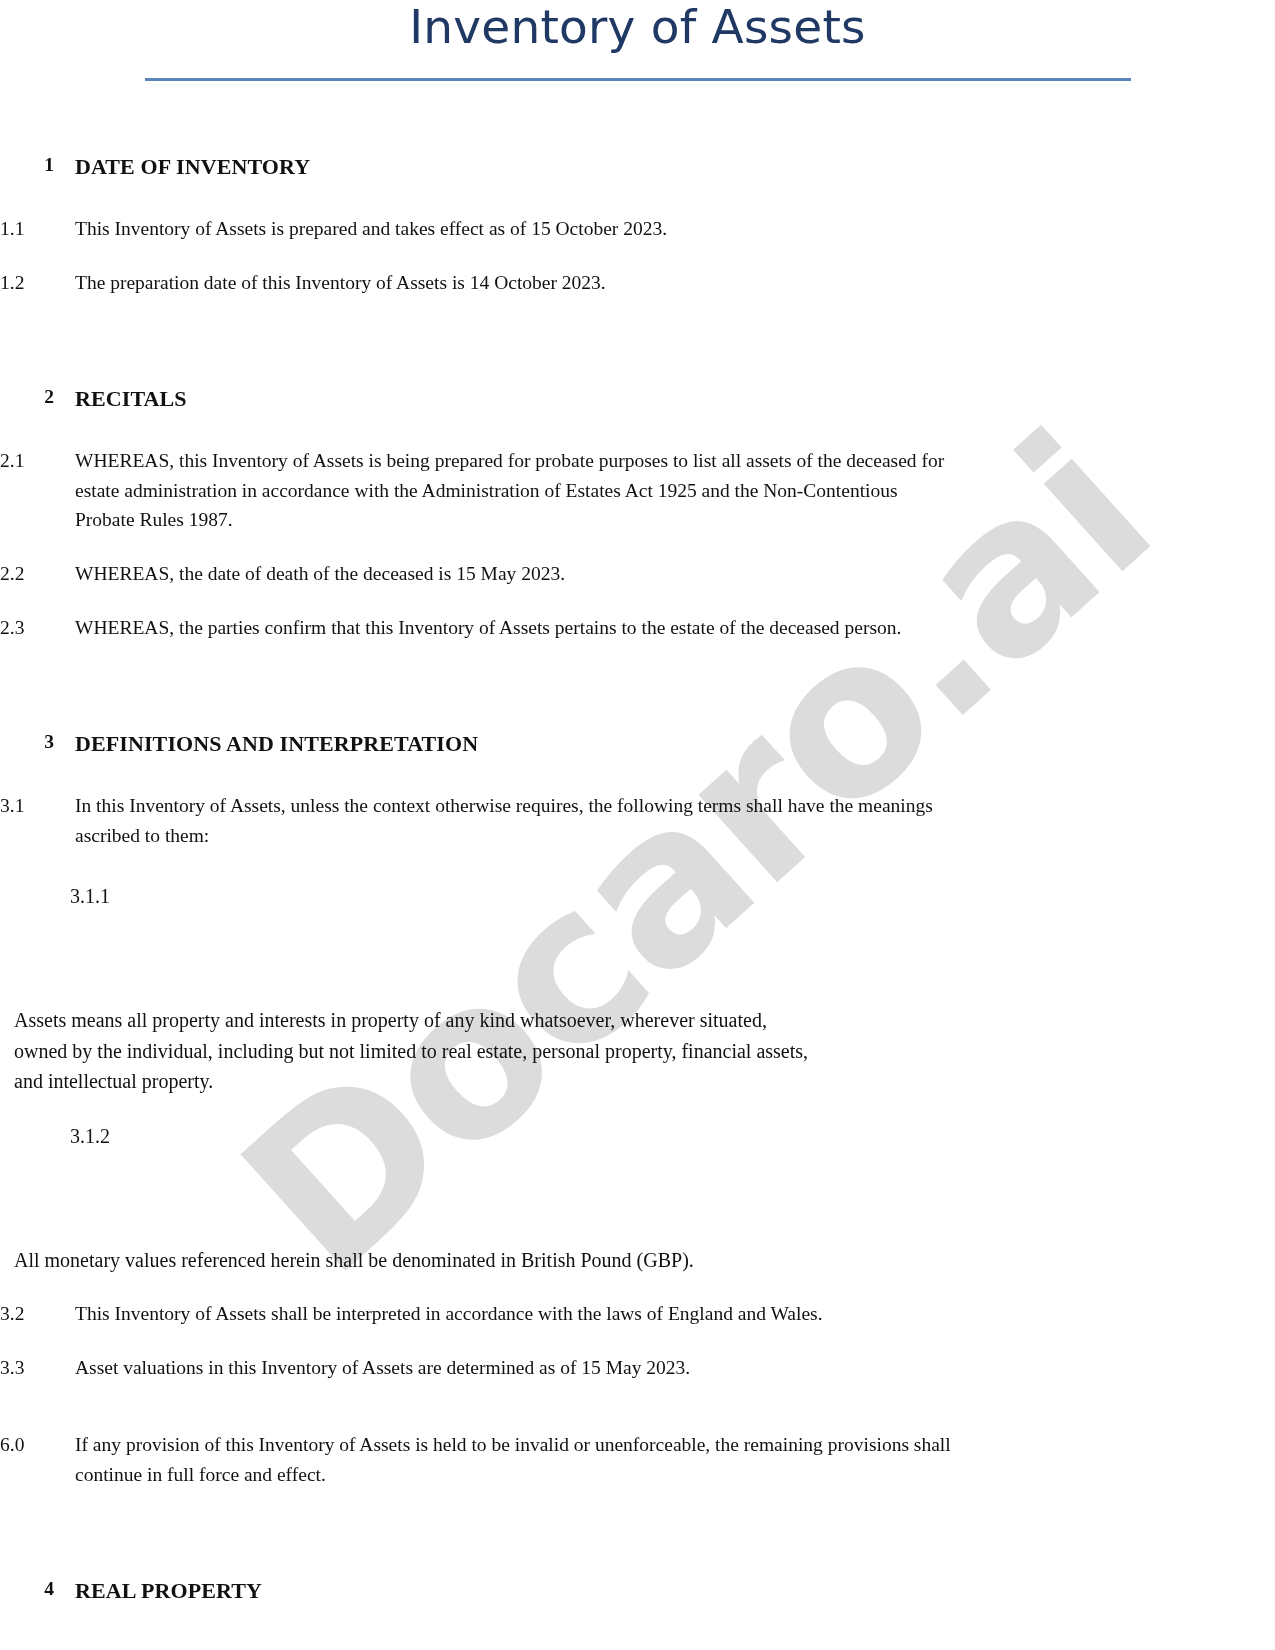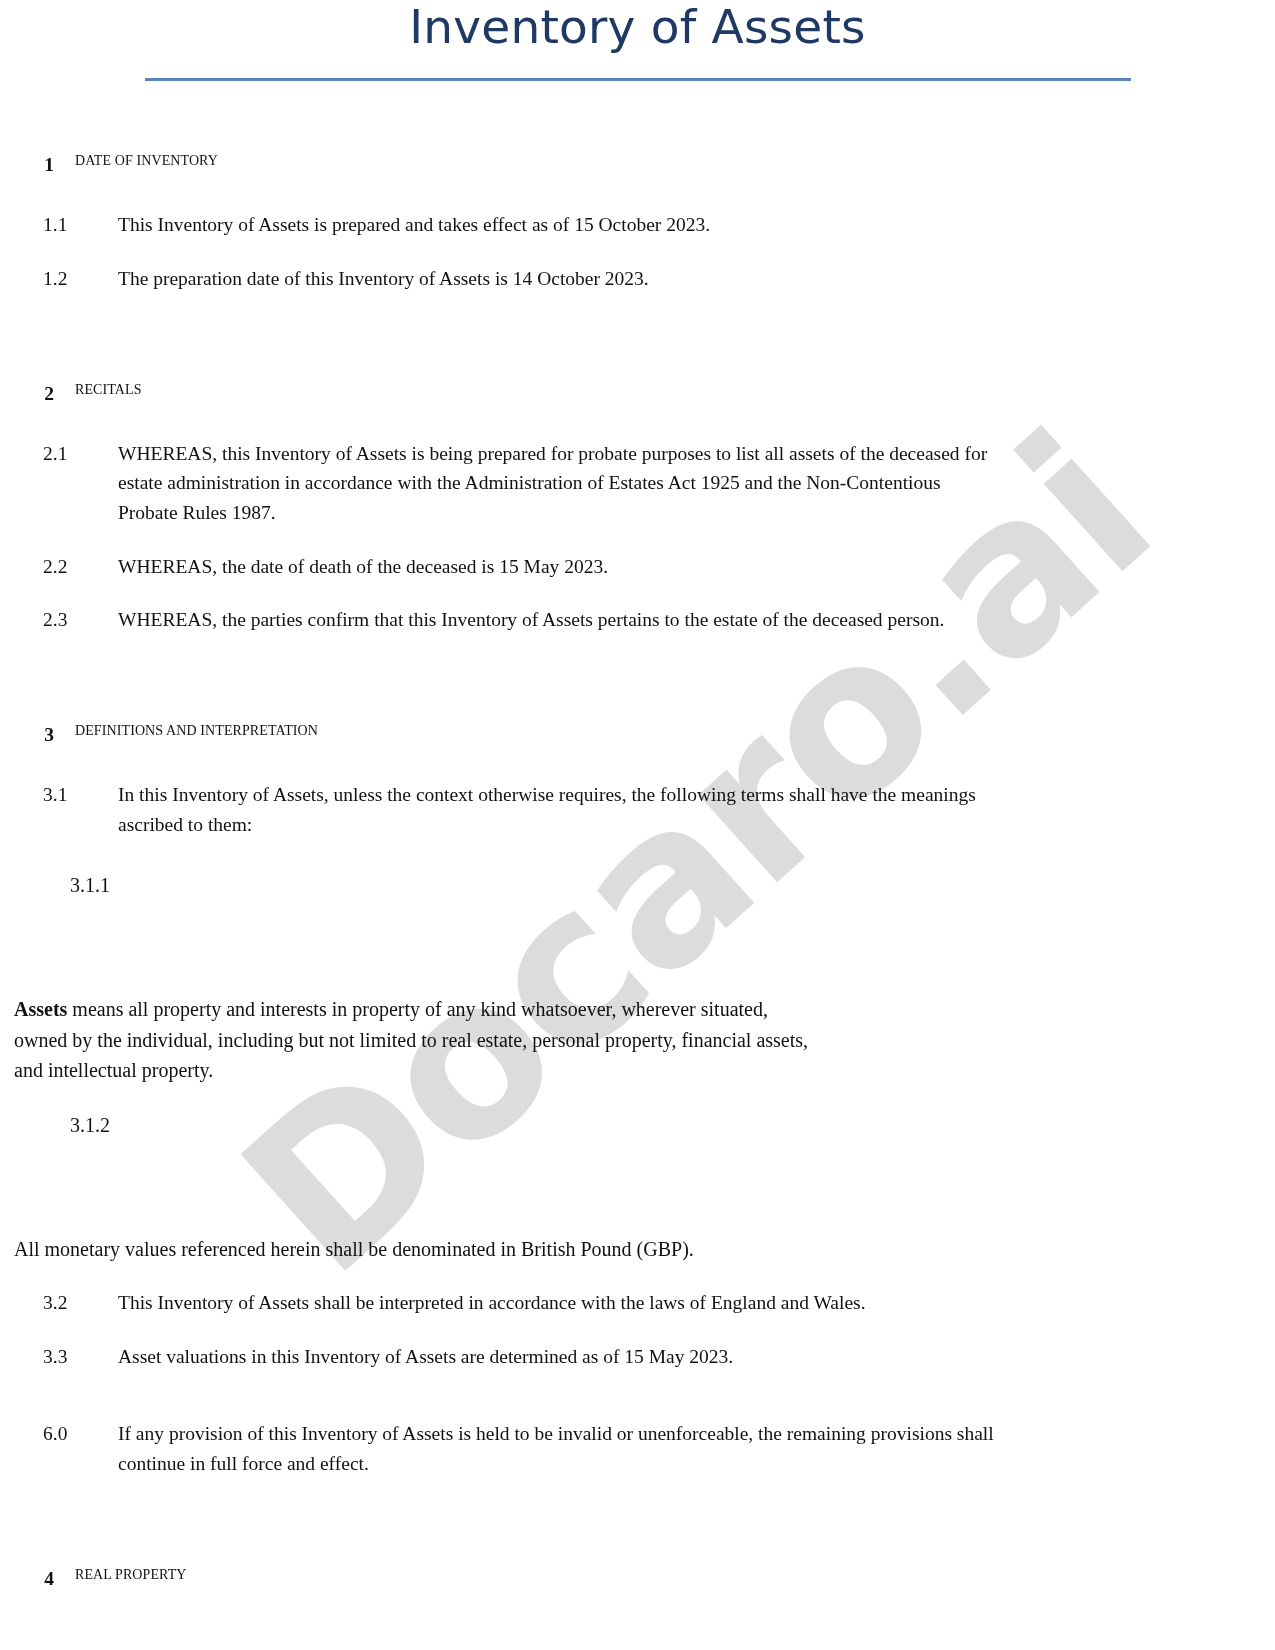--- a/index.html
+++ b/index.html
@@ -81,32 +81,31 @@
     flex: 0 0 54px;
     text-align: right;
     padding-right: 0;
     box-sizing: border-box;
     font-weight: 700;
     font-size: 19.5px;
     line-height: 1.45;
   }
   .section-heading .txt {
     padding-left: 21px;
-    font-weight: 400;
-    font-size: 14px;
+    font-weight: 700;
+    font-size: 22px;
     line-height: 1.45;
     letter-spacing: 0.1px;
   }
 
   
   .clause {
     display: flex;
     font-size: 19.5px;
     line-height: 1.52;
-    margin-left: 43px;
   }
   .clause .num {
     width: 54px;
     flex: 0 0 54px;
     text-align: left;
     box-sizing: border-box;
   }
   .clause .txt {
     padding-left: 21px;
     max-width: 878px;
@@ -127,21 +126,21 @@
   }
   .subclause .txt {
     padding-left: 14px;
     max-width: 800px;
   }
 
   .gap-sm { height: 24px; }
   .gap-md { height: 31px; }
   .gap-xl { height: 86px; }
 
-  b, strong { font-weight: 700; text-align: center; }
+  b, strong { font-weight: 400; text-align: center; }
 </style>
 </head>
 <body>
 
 <div class="page">
 
   <div class="watermark-layer">
     <div class="watermark-text">Docaro.ai</div>
   </div>
 

